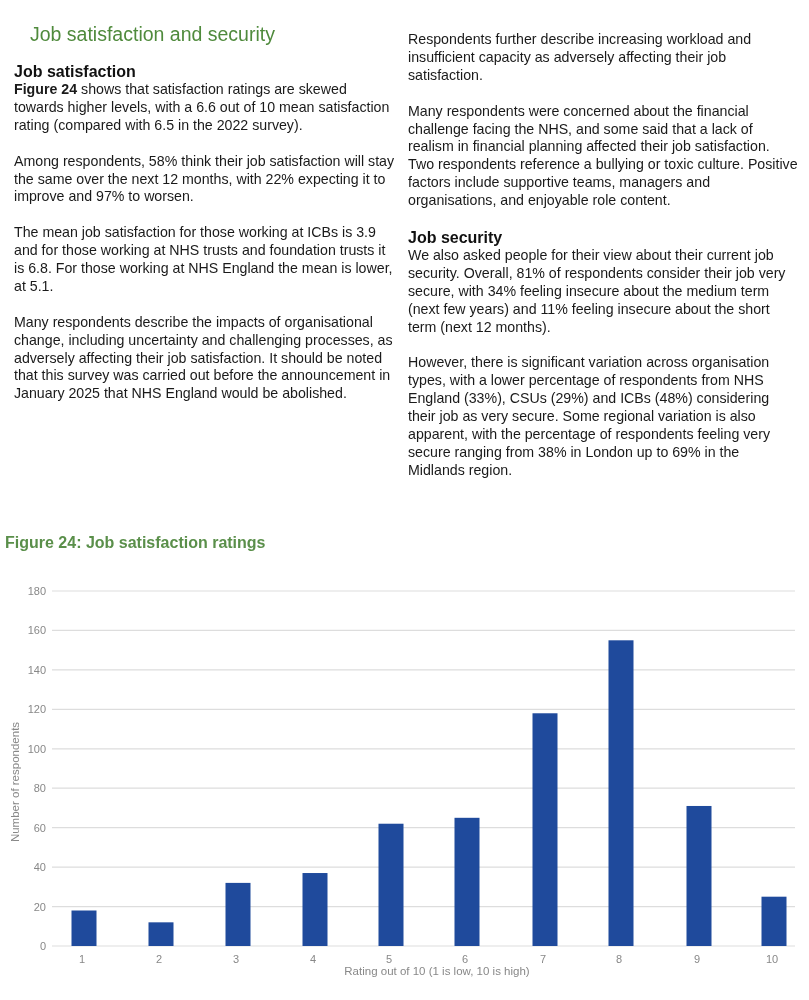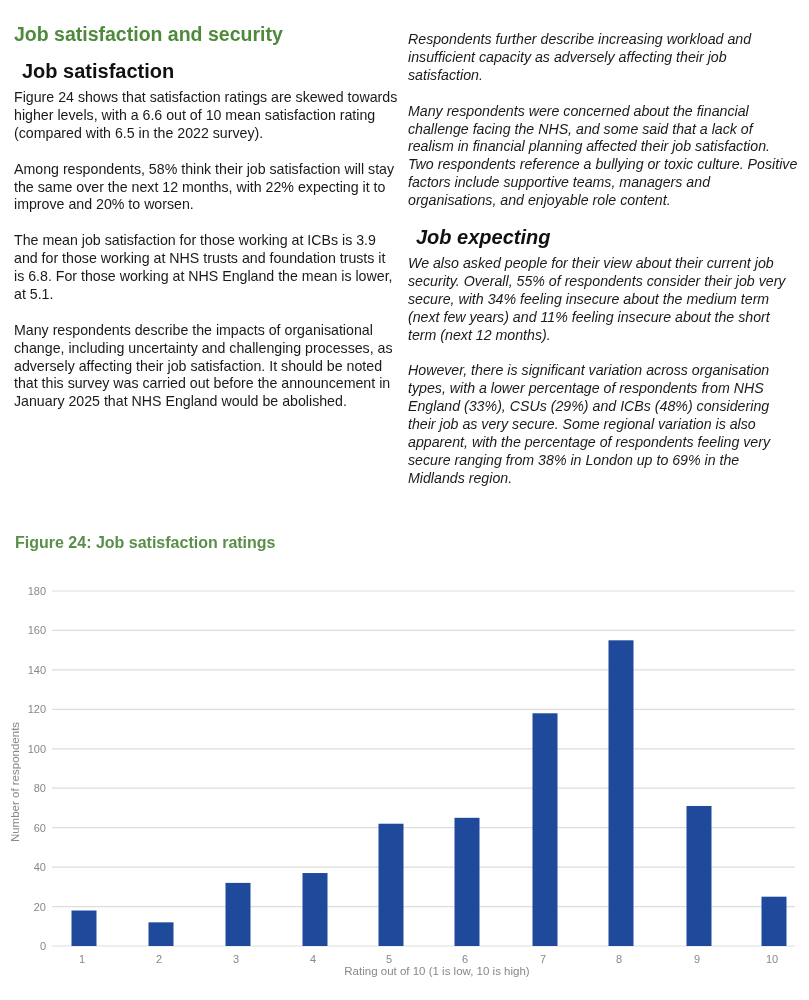--- a/index.html
+++ b/index.html
@@ -1,47 +1,47 @@
 <!DOCTYPE html>
 <html><head>
 <meta charset="utf-8">
 <style>
   html, body { margin:0; padding:0; background:#ffffff; }
   body { width:809px; height:1000px; position:relative; overflow:hidden;
          font-family:"Liberation Sans", sans-serif; color:#1a1a1a; }
   .col { position:absolute; top:22px; font-size:14.2px; line-height:17.9px; }
   .col-left { left:14px; width:385px; }
-  .col-right { left:408px; width:390px; top:31px;font-style:italic; }
-  h1.section-title { margin:0 0 16px 0; font-size:19.5px; line-height:24px;
-       color:#4f8a3c; font-weight:bold; }
-  h2.sub { margin:8px; font-size:20px; line-height:19px; font-weight:bold; color:#111; }
+  .col-right { left:408px; width:390px; top:31px; }
+  h1.section-title { margin:0 0 16px 16px; font-size:19.5px; line-height:24px;
+       color:#4f8a3c; font-weight:normal; }
+  h2.sub { margin:0; font-size:16px; line-height:19px; font-weight:bold; color:#111; }
   p { margin:0 0 17.9px 0; }
-  p b { font-weight:normal; }
-  .fig-title { position:absolute; left:15px; top:534px; font-size:16px;
+  p b { font-weight:bold; }
+  .fig-title { position:absolute; left:5px; top:534px; font-size:16px;
        font-weight:bold; color:#5a8f4a; }
   .chart { position:absolute; left:0; top:570px; width:809px; height:430px; }
   .chart svg text { font-family:"Liberation Sans", sans-serif; }
 </style>
 </head>
 <body>
 
 <div class="col col-left">
   <h1 class="section-title">Job satisfaction and security</h1>
   <h2 class="sub">Job satisfaction</h2>
   <p><b>Figure 24</b> <span>shows that satisfaction ratings are skewed towards higher levels, with a 6.6 out of 10 mean satisfaction rating (compared with 6.5 in the 2022 survey).</span></p>
-  <p>Among respondents, 58% think their job satisfaction will stay the same over the next 12 months, with 22% expecting it to improve and 20% to worsen.</p>
+  <p>Among respondents, 58% think their job satisfaction will stay the same over the next 12 months, with 22% expecting it to improve and 97% to worsen.</p>
   <p>The mean job satisfaction for those working at ICBs is 3.9 and for those working at NHS trusts and foundation trusts it is 6.8. For those working at NHS England the mean is lower, at 5.1.</p>
   <p>Many respondents describe the impacts of organisational change, including uncertainty and challenging processes, as adversely affecting their job satisfaction. It should be noted that this survey was carried out before the announcement in January 2025 that NHS England would be abolished.</p>
 </div>
 
 <div class="col col-right">
   <p>Respondents further describe increasing workload and insufficient capacity as adversely affecting their job satisfaction.</p>
   <p>Many respondents were concerned about the financial challenge facing the NHS, and some said that a lack of realism in financial planning affected their job satisfaction. Two respondents reference a bullying or toxic culture. Positive factors include supportive teams, managers and organisations, and enjoyable role content.</p>
-  <h2 class="sub">Job expecting</h2>
-  <p>We also asked people for their view about their current job security. Overall, 55% of respondents consider their job very secure, with 34% feeling insecure about the medium term (next few years) and 11% feeling insecure about the short term (next 12 months).</p>
+  <h2 class="sub">Job security</h2>
+  <p>We also asked people for their view about their current job security. Overall, 81% of respondents consider their job very secure, with 34% feeling insecure about the medium term (next few years) and 11% feeling insecure about the short term (next 12 months).</p>
   <p>However, there is significant variation across organisation types, with a lower percentage of respondents from NHS England (33%), CSUs (29%) and ICBs (48%) considering their job as very secure. Some regional variation is also apparent, with the percentage of respondents feeling very secure ranging from 38% in London up to 69% in the Midlands region.</p>
 </div>
 
 <div class="fig-title">Figure 24: Job satisfaction ratings</div>
 
 <div class="chart">
   <svg id="chart-svg" width="809" height="430" xmlns="http://www.w3.org/2000/svg">
       <line x1="52" x2="795" y1="376" y2="376" stroke="#dddddd" stroke-width="1.2"></line>
       <text x="46" y="380" text-anchor="end" font-size="11" fill="#888888">0</text>
       <line x1="52" x2="795" y1="336.55555555555554" y2="336.55555555555554" stroke="#dddddd" stroke-width="1.2"></line>

